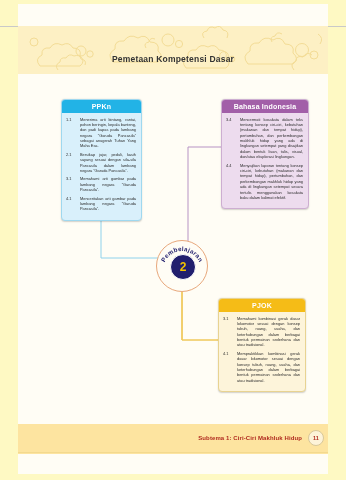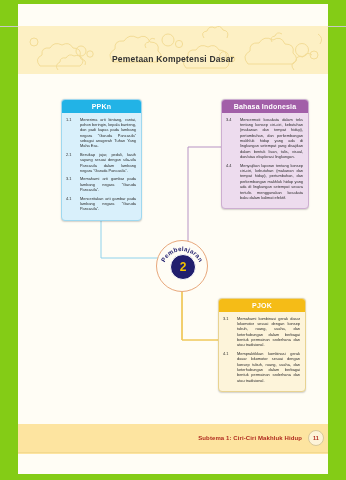--- a/index.html
+++ b/index.html
@@ -1,19 +1,19 @@
 <!DOCTYPE html>
 <html><head>
 <meta charset="utf-8">
 <style>
   html,body{margin:0;padding:0;background:#ffffff;}
   body{width:346px;height:480px;overflow:hidden;
        font-family:"Liberation Sans","DejaVu Sans",sans-serif;}
 
-  #page{position:relative;width:346px;height:480px;background:#84cc16;overflow:hidden;}
+  #page{position:relative;width:346px;height:480px;background:#fef9c3;overflow:hidden;}
 
   
   .crop-line{position:absolute;background:#c9c9c9;}
   .crop-l{left:0;top:26px;width:18px;height:1px;}
   .crop-r{right:0;top:26px;width:18px;height:1px;}
 
   
   #sheet{position:absolute;left:18px;top:4px;width:310px;height:470px;background:#fffdf5;}
 
   

